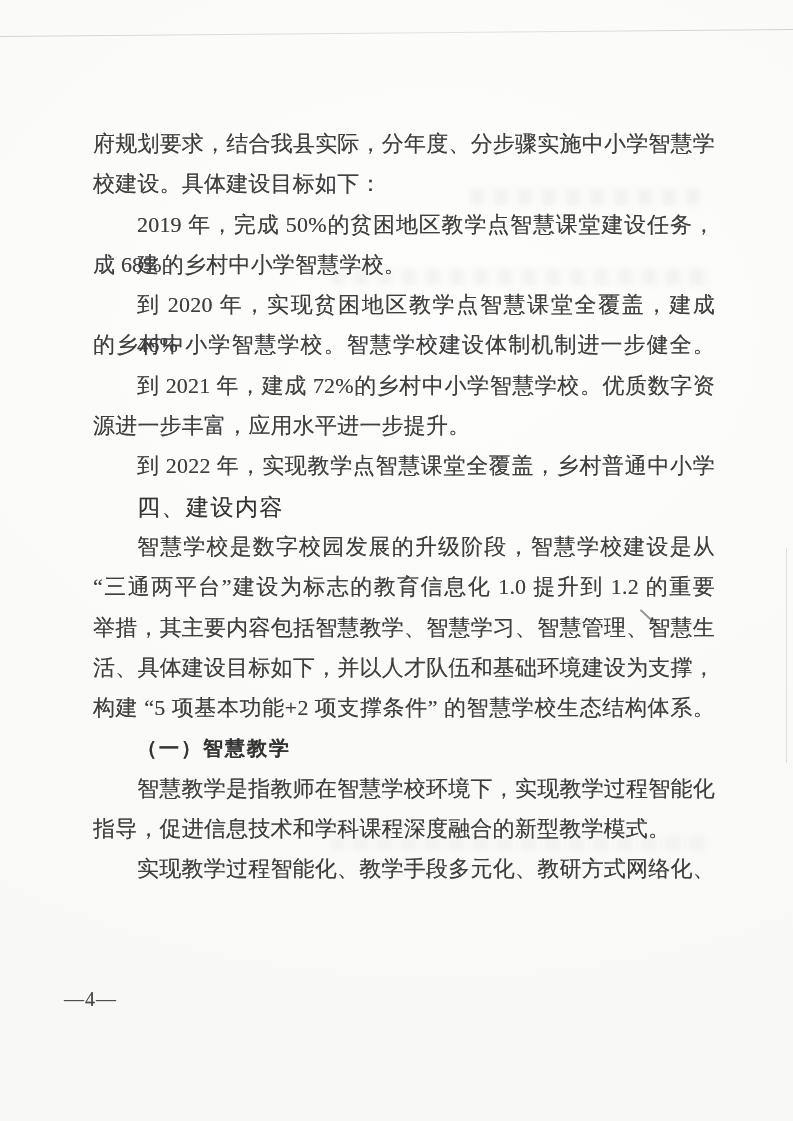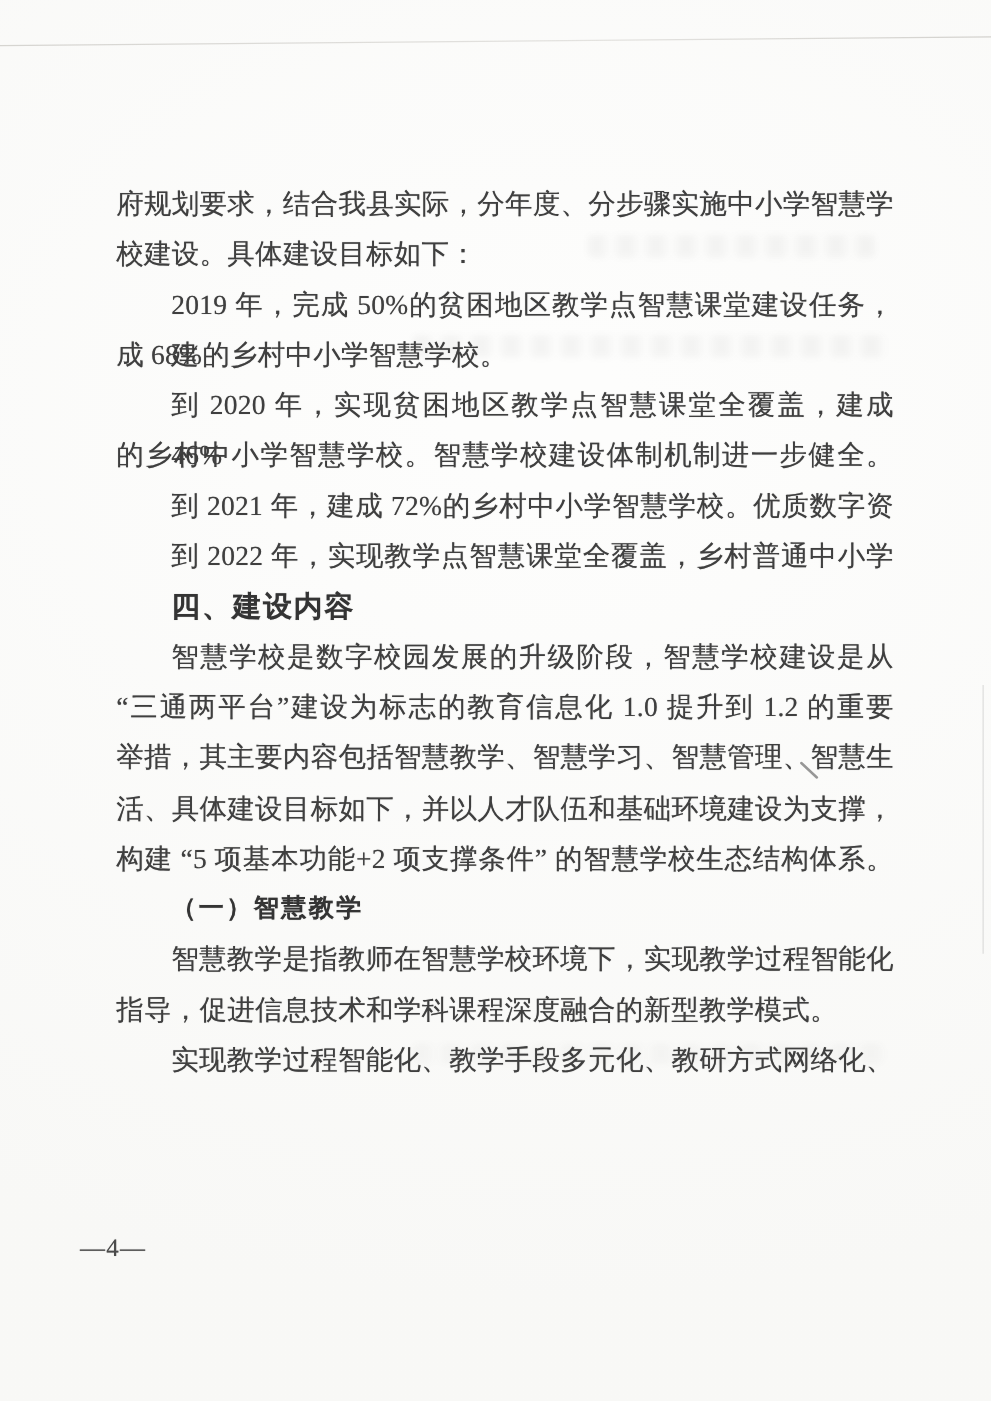--- a/index.html
+++ b/index.html
@@ -17,42 +17,42 @@
   .page{
     position:relative;
     width:793px;height:1121px;
     background:
       radial-gradient(ellipse 900px 700px at 55% 30%, rgba(255,255,255,0.6), rgba(0,0,0,0.012)),
       var(--paper);
     overflow:hidden;
   }
   .doc-body{
     position:absolute;
-    left:93px;top:143px;
+    left:93px;top:124px;
     width:622px;
   }
   .doc-line{
     height:40.3px;
     line-height:40.3px;
     font-size:22px;
     color:var(--ink);
     white-space:nowrap;
     letter-spacing:0.2px;
     text-shadow:0 0 0.6px rgba(40,40,40,0.55);
     filter:blur(0.22px);
   }
   .doc-line.fill{
     white-space:normal;
     text-align:justify;
     text-align-last:justify;
   }
   .doc-line.indented{padding-left:44px;}
   .doc-line.style-heading-section{
     font-family:"Liberation Sans","DejaVu Sans",sans-serif;
-    font-weight:bold;
+    font-weight:normal;
     font-size:23px;
     letter-spacing:1.5px;
     color:#343434;
   }
   .doc-line.style-heading-sub{
     font-weight:bold;
     font-size:20px;
     letter-spacing:2px;
     color:#343434;
   }
@@ -112,20 +112,21 @@
   <div class="smudge smudge-3"></div>
 
   <div class="doc-body">
       <div class="doc-line style-body fill">府规划要求，结合我县实际，分年度、分步骤实施中小学智慧学</div>
       <div class="doc-line style-body">校建设。具体建设目标如下：</div>
       <div class="doc-line style-body indented fill">2019 年，完成 50%的贫困地区教学点智慧课堂建设任务，建</div>
       <div class="doc-line style-body">成 68%的乡村中小学智慧学校。</div>
       <div class="doc-line style-body indented fill">到 2020 年，实现贫困地区教学点智慧课堂全覆盖，建成 46%</div>
       <div class="doc-line style-body fill">的乡村中小学智慧学校。智慧学校建设体制机制进一步健全。</div>
       <div class="doc-line style-body indented fill">到 2021 年，建成 72%的乡村中小学智慧学校。优质数字资</div>
+      <div class="doc-line style-body">源进一步丰富，应用水平进一步提升。</div>
       <div class="doc-line style-body indented fill">到 2022 年，实现教学点智慧课堂全覆盖，乡村普通中小学</div>
       <div class="doc-line style-heading-section indented">四、建设内容</div>
       <div class="doc-line style-body indented fill">智慧学校是数字校园发展的升级阶段，智慧学校建设是从</div>
       <div class="doc-line style-body fill">“三通两平台”建设为标志的教育信息化 1.0 提升到 1.2 的重要</div>
       <div class="doc-line style-body fill">举措，其主要内容包括智慧教学、智慧学习、智慧管理、智慧生</div>
       <div class="doc-line style-body fill">活、具体建设目标如下，并以人才队伍和基础环境建设为支撑，</div>
       <div class="doc-line style-body fill">构建 “5 项基本功能+2 项支撑条件” 的智慧学校生态结构体系。</div>
       <div class="doc-line style-heading-sub indented">（一）智慧教学</div>
       <div class="doc-line style-body indented fill">智慧教学是指教师在智慧学校环境下，实现教学过程智能化</div>
       <div class="doc-line style-body">指导，促进信息技术和学科课程深度融合的新型教学模式。</div>

